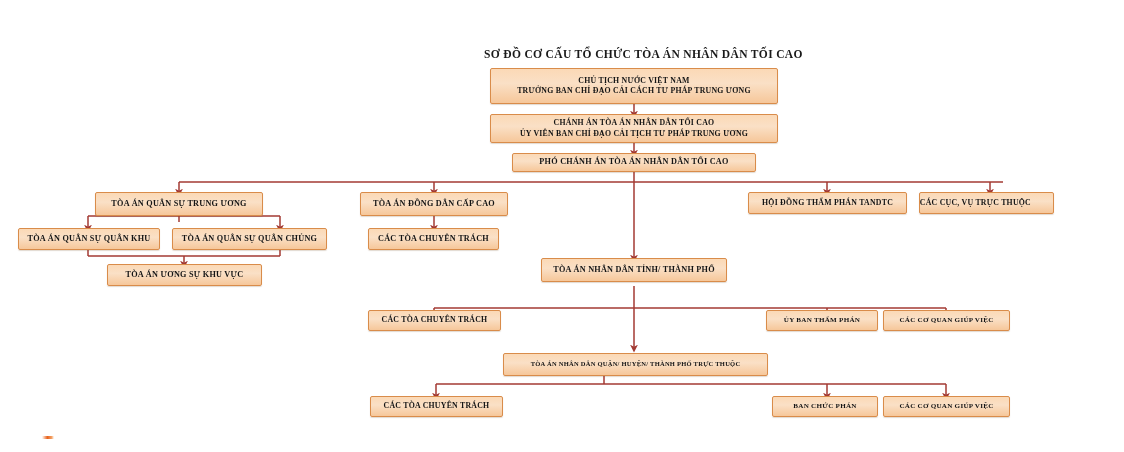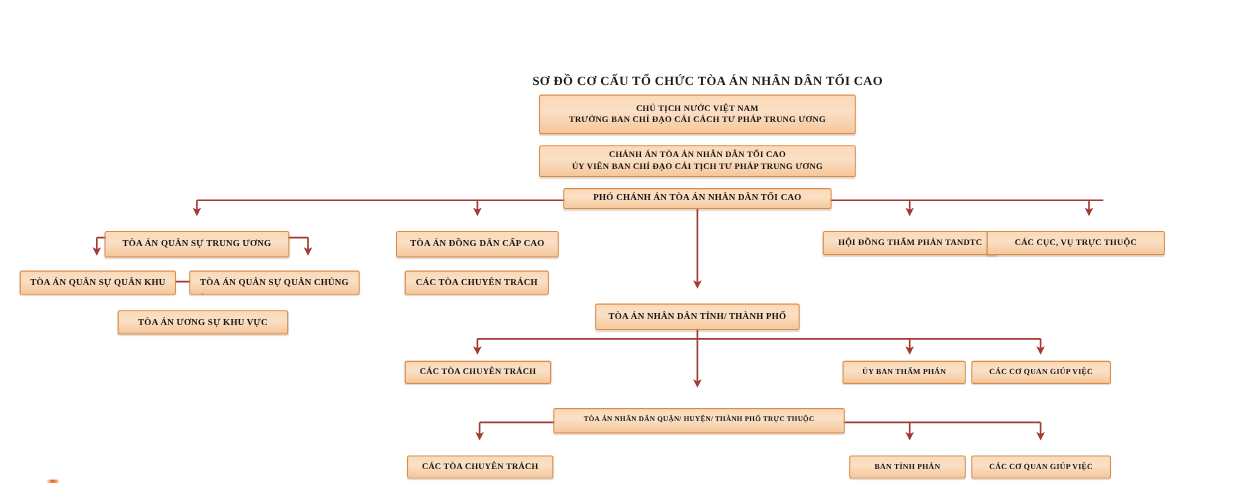--- a/index.html
+++ b/index.html
@@ -26,42 +26,40 @@
     pointer-events: none;
   }
   .diagram-title {
     position: absolute;
     white-space: nowrap;
     font-family: "Liberation Serif", "DejaVu Serif", serif;
     font-size: 11.5px;
     font-weight: 700;
     letter-spacing: 0.35px;
     color: #1a1a1a;
-    margin-top: 20px;
   }
   .node {
     position: absolute;
     box-sizing: border-box;
     display: flex;
     flex-direction: column;
     align-items: center;
     justify-content: center;
     text-align: center;
     border: 1px solid #d98c4a;
     border-radius: 2px;
     background: linear-gradient(to bottom, #fbd9b6 0%, #fae0c6 42%, #f6c79a 100%);
     box-shadow: 0 1px 1px rgba(120, 80, 40, 0.22);
     color: #141414;
     font-family: "Liberation Serif", "DejaVu Serif", serif;
     font-weight: 700;
     letter-spacing: 0.25px;
     line-height: 1.32;
     padding: 1px 22px;
     z-index: 3;
-    margin-top: 18px;
   }
   .node .line {
     display: block;
     white-space: nowrap;
   }
   .node.sz-lg { font-size: 8.2px; }
   .node.sz-md { font-size: 7.8px; }
   .node.sz-sm { font-size: 7.1px; }
   .node.sz-xs { font-size: 6.5px; }
   .stray-mark {
@@ -161,21 +159,21 @@
   <div class="node sz-lg" style="left:360px; top:192px; width:148px; height:24px;">
     <span class="line">TÒA ÁN ĐỒNG DÂN CẤP CAO</span>
   </div>
   <div class="node sz-lg" style="left:368px; top:228px; width:131px; height:22px;">
     <span class="line">CÁC TÒA CHUYÊN TRÁCH</span>
   </div>
 
   <div class="node sz-md" style="left:748px; top:192px; width:159px; height:22px;text-align:center;">
     <span class="line">HỘI ĐỒNG THẨM PHÁN TANDTC</span>
   </div>
-  <div class="node sz-md" style="left:897px; top:192px; width:162px; height:22px;">
+  <div class="node sz-md" style="left:919px; top:192px; width:135px; height:22px;align-items:flex-end;">
     <span class="line">CÁC CỤC, VỤ TRỰC  THUỘC</span>
   </div>
 
   <div class="node sz-lg" style="left:541px; top:258px; width:186px; height:24px;">
     <span class="line">TÒA ÁN NHÂN DÂN TỈNH/ THÀNH PHỐ</span>
   </div>
 
   <div class="node sz-md" style="left:368px; top:310px; width:133px; height:21px;">
     <span class="line">CÁC TÒA CHUYÊN TRÁCH</span>
   </div>
@@ -187,21 +185,21 @@
   </div>
 
   <div class="node sz-xs" style="left:503px; top:353px; width:265px; height:23px;">
     <span class="line">TÒA ÁN NHÂN DÂN QUẬN/ HUYỆN/ THÀNH PHỐ TRỰC THUỘC</span>
   </div>
 
   <div class="node sz-md" style="left:370px; top:396px; width:133px; height:21px;">
     <span class="line">CÁC TÒA CHUYÊN TRÁCH</span>
   </div>
   <div class="node sz-sm" style="left:772px; top:396px; width:106px; height:21px;">
-    <span class="line">BAN TỈNH PHÁN</span>
+    <span class="line">BAN CHỨC PHÁN</span>
   </div>
   <div class="node sz-sm" style="left:883px; top:396px; width:127px; height:21px;">
     <span class="line">CÁC CƠ QUAN GIÚP VIỆC</span>
   </div>
 
   <div class="stray-mark"></div>
 
 </div>
 
 </body></html>

